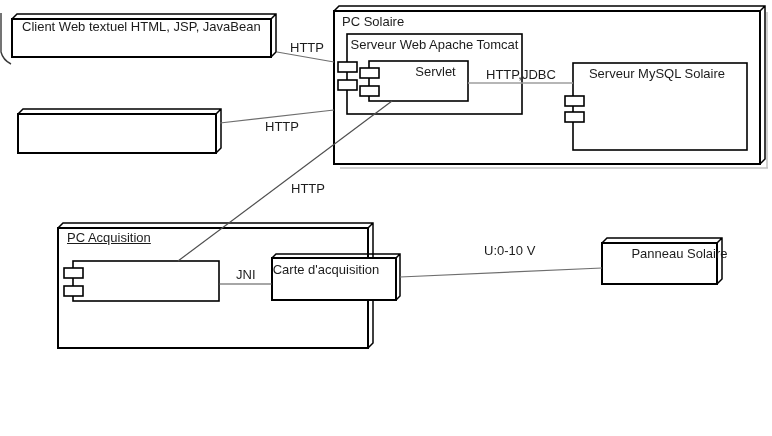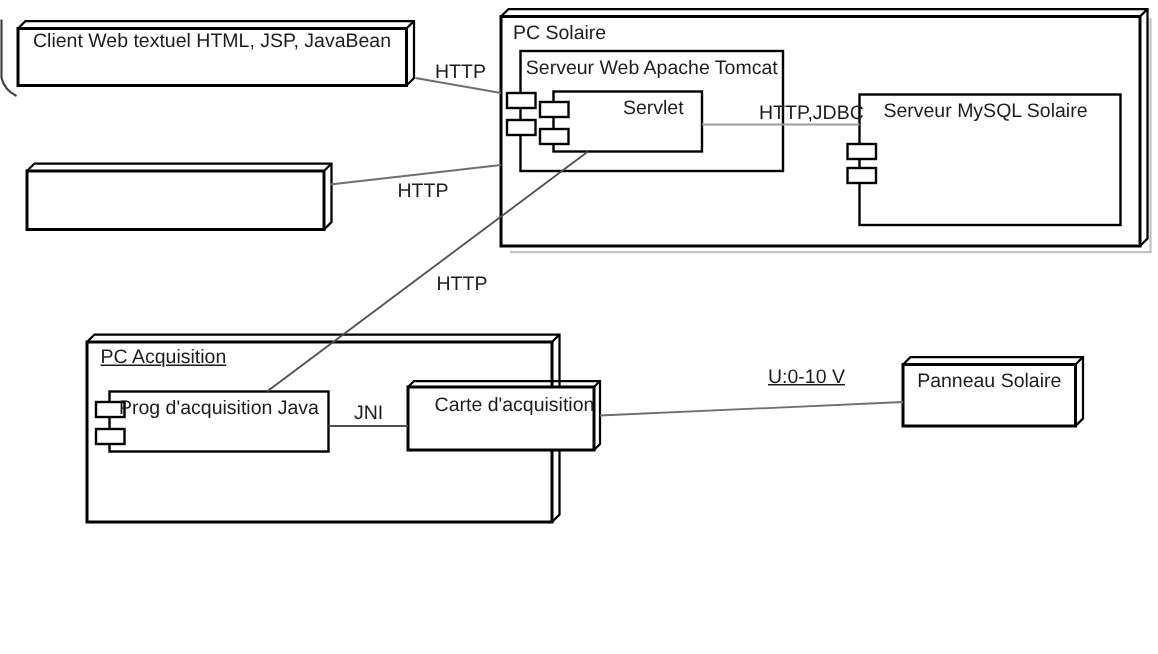--- a/index.html
+++ b/index.html
@@ -147,24 +147,23 @@
       <rect class="tab" x="64" y="286" width="19" height="10"></rect>
     </g>
   </svg>
 
   <div class="lbl" style="left:22px; top:21px;">Client Web textuel  HTML, JSP, JavaBean</div>
   <div class="lbl" style="left:342px; top:16px;">PC Solaire</div>
   <div class="lbl center" style="left:347px; top:39px; width:175px;">Serveur Web Apache Tomcat</div>
   <div class="lbl center" style="left:386px; top:66px; width:99px;">Servlet</div>
   <div class="lbl center" style="left:573px; top:68px; width:168px;">Serveur MySQL Solaire</div>
   <div class="lbl" style="left:67px; top:232px;text-decoration:underline;">PC Acquisition</div>
-  <div class="lbl center" style="left:73px; top:266px; width:146px;">Prog d'acquisition Java</div>
-  <div class="lbl center" style="left:289px; top:264px; width:108px;">Carte d'acquisition</div>
-  <div class="lbl center" style="left:602px; top:248px; width:115px;">Panneau Solaire</div>
+  <div class="lbl center" style="left:272px; top:264px; width:108px;">Carte d'acquisition</div>
+  <div class="lbl center" style="left:602px; top:248px; width:115px;padding-left:20px;">Panneau Solaire</div>
 
   <div class="lbl" style="left:290px; top:42px;">HTTP</div>
   <div class="lbl" style="left:265px; top:121px;">HTTP</div>
   <div class="lbl" style="left:291px; top:183px;">HTTP</div>
-  <div class="lbl" style="left:486px; top:69px;margin-left:20px;">HTTP,JDBC</div>
+  <div class="lbl" style="left:486px; top:69px;">HTTP,JDBC</div>
   <div class="lbl" style="left:236px; top:269px;">JNI</div>
-  <div class="lbl" style="left:512px; top:245px;text-decoration:underline;">U:0-10 V</div>
+  <div class="lbl" style="left:484px; top:245px;">U:0-10 V</div>
 
 </div>
 
 </body></html>

